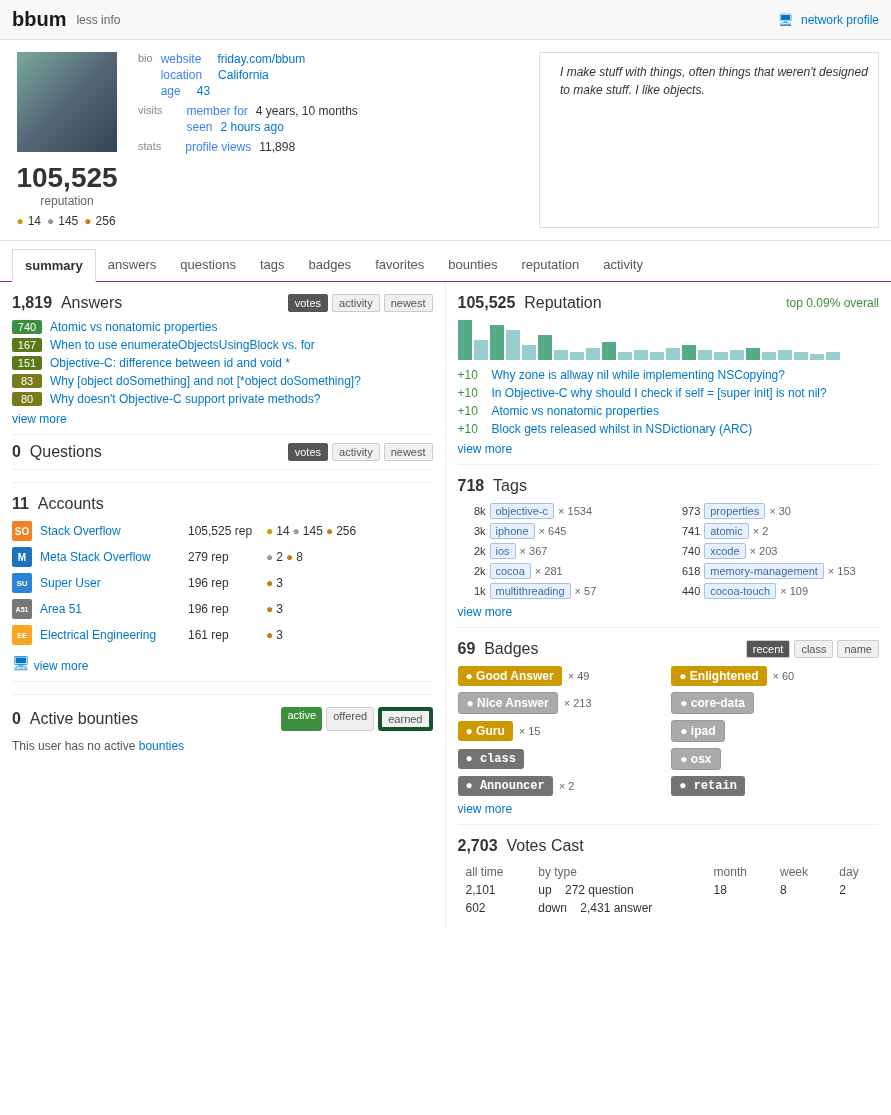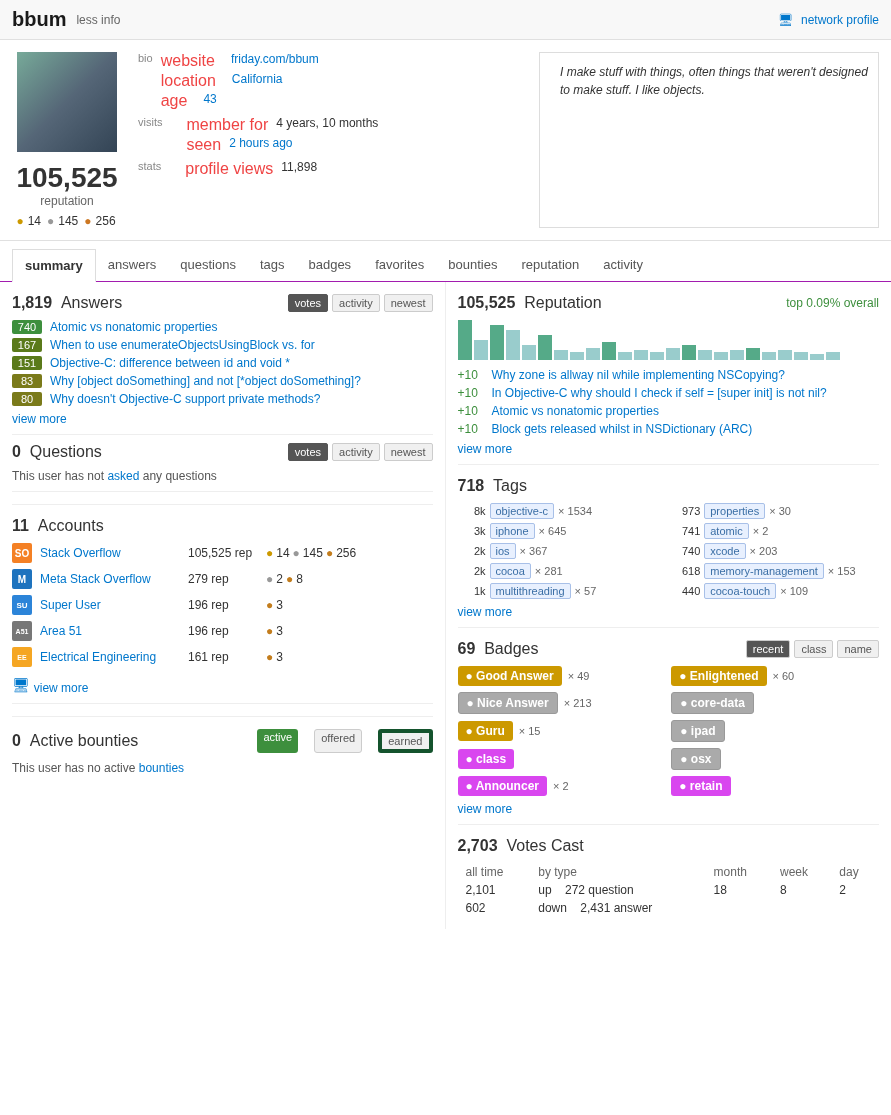--- a/index.html
+++ b/index.html
@@ -17,21 +17,21 @@
     .avatar-img { width: 100%; height: 100%; background: linear-gradient(135deg, #7a9 0%, #567 50%, #345 100%); }
     .reputation-block { display: flex; flex-direction: column; align-items: center; margin-top: 10px; }
     .rep-number { font-size: 28px; font-weight: bold; color: #333; }
     .rep-label { font-size: 12px; color: #666; }
     .badges-row { display: flex; align-items: center; gap: 4px; margin-top: 6px; font-size: 12px; }
     .badge-gold { color: #cc9900; }
     .badge-silver { color: #999; }
     .badge-bronze { color: #cc7722; }
     .badge-count { margin-right: 2px; }
     .bio-label { color: #888; font-size: 11px; }
-    .bio-key { color: #ef4444; font-size: 16px; }
+    .bio-key { color: #3b82f6; font-size: 12px; }
     .bio-val { color: #0077cc; font-size: 12px; }
     .bio-val-plain { color: #333; font-size: 12px; }
 
     .bio-text { max-width: 350px; font-size: 12px; color: #333; border: 1px solid #ddd; padding: 10px; font-style: italic; line-height: 1.5; }
 
     
     .tabs { display: flex; border-bottom: 1px solid #a21caf; padding: 0 12px; margin-top: 8px; }
     .tab { padding: 8px 12px; font-size: 13px; cursor: pointer; color: #555; }
     .tab.active { border: 1px solid #ddd; border-bottom: 1px solid #fff; background: #fff; margin-bottom: -1px; color: #333; font-weight: bold; }
 
@@ -91,21 +91,21 @@
     .account-badges { display: flex; align-items: center; gap: 3px; }
 
     
     .badges-section { margin-top: 12px; }
     .badges-header { display: flex; justify-content: space-between; align-items: center; margin-bottom: 8px; }
     .badges-grid { display: grid; grid-template-columns: 1fr 1fr; gap: 6px; }
     .badge-item { display: flex; align-items: center; gap: 6px; font-size: 12px; }
     .badge-pill { padding: 3px 8px; border-radius: 3px; font-size: 12px; font-weight: bold; color: #fff; }
     .badge-gold-pill { background: #cc9900; }
     .badge-silver-pill { background: #aaa; border: 1px solid #999; color: #fff; }
-    .badge-bronze-pill { background: #d946ef; }
+    .badge-bronze-pill { background: #737373; font-family: Liberation Mono, monospace; }
     .badge-count-small { color: #666; font-size: 11px; }
 
     
     .bounties-section { margin-top: 12px; border-top: 1px solid #eee; padding-top: 12px; }
     .bounty-note { font-size: 12px; color: #555; }
     .bounty-link { color: #0077cc; }
 
     
     .votes-section { margin-top: 12px; }
     .votes-table { width: 100%; font-size: 12px; border-collapse: collapse; margin-top: 8px; }
@@ -264,23 +264,20 @@
         <span class="section-title">
           <span class="count">0</span>
           &nbsp;<span>Questions</span>
         </span>
         <div class="section-btns">
           <button class="btn-sm active">votes</button>
           <button class="btn-sm">activity</button>
           <button class="btn-sm">newest</button>
         </div>
       </div>
-      <p class="questions-note">
-        This user has not <a class="asked-link">asked</a> any questions
-      </p>
     </div>
 
     <hr class="divider">
 
     <div class="accounts-section">
       <div class="section-header">
         <span class="section-title">
           <span class="count">11</span>
           &nbsp;<span>Accounts</span>
         </span>
@@ -351,21 +348,21 @@
     </div>
 
     <hr class="divider">
 
     <div class="bounties-section">
       <div class="section-header">
         <span class="section-title">
           <span class="count">0</span>
           &nbsp;<span>Active bounties</span>
         </span>
-        <div style="display:flex;gap:16px;">
+        <div style="display:flex;gap:4px;">
           <span class="active-badge">active</span>
           <span class="offered-badge">offered</span>
           <span class="earned-badge">earned</span>
         </div>
       </div>
       <p class="bounty-note">
         This user has no active <a class="bounty-link">bounties</a>
       </p>
     </div>
   </div>

